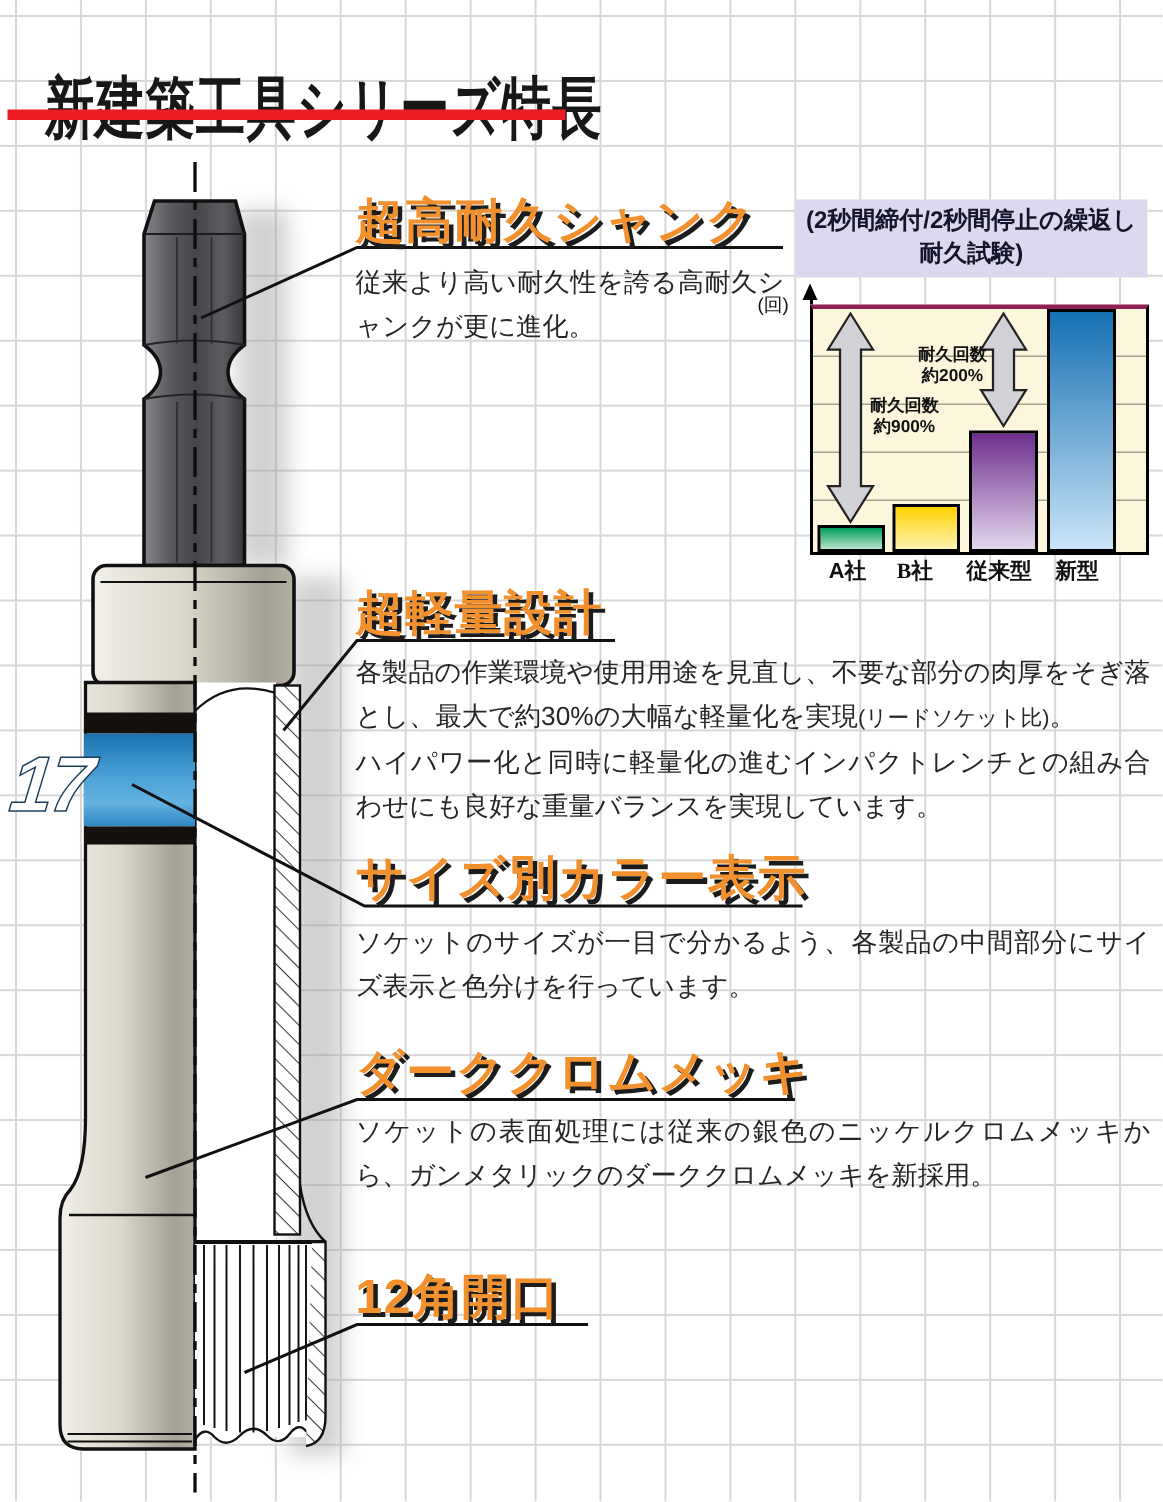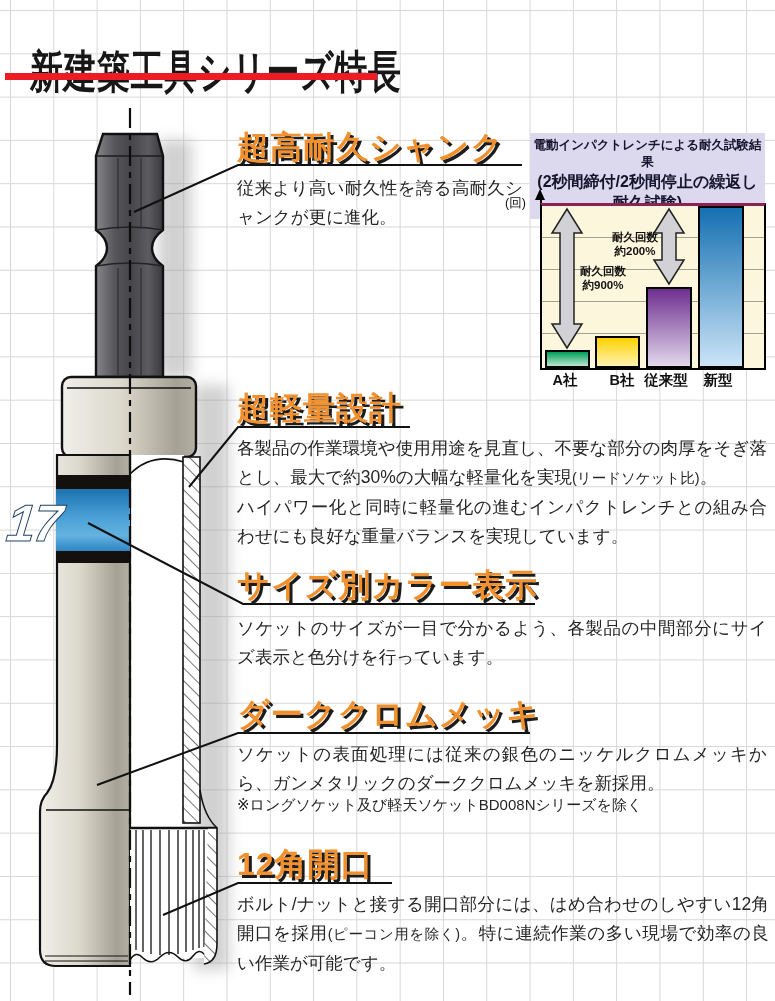--- a/index.html
+++ b/index.html
@@ -177,30 +177,25 @@
 
   <div class="abs sec-h" style="left: 237px; top: 568px; color: rgb(241, 144, 44);">サイズ別カラー表示</div>
   <div class="abs sec-b" style="left:237px;top:614px;width:530px;">
     <p><span>ソケットのサイズが一目で分かるよう、各製品の中間部分にサイズ表示と色分けを行っています。</span></p>
   </div>
 
   <div class="abs sec-h" style="left: 237px; top: 697px; color: rgb(241, 144, 44);">ダーククロムメッキ</div>
   <div class="abs sec-b" style="left:237px;top:740px;width:530px;">
     <p><span>ソケットの表面処理には従来の銀色のニッケルクロムメッキから、ガンメタリックのダーククロムメッキを新採用。</span></p>
   </div>
-  <div class="abs note" style="left:237px;top:796px;">※ロングソケット及び軽天ソケットBD008Nシリーズを除く</div>
 
   <div class="abs sec-h" style="left: 237px; top: 847px; color: rgb(241, 144, 44);">12角開口</div>
-  <div class="abs sec-b" style="left:237px;top:890px;width:532px;">
-    <p><span>ボルト/ナットと接する開口部分には、はめ合わせのしやすい12角</span><span>開口を採用</span><span class="sm">(ピーコン用を除く)</span><span>。特に連続作業の多い現場で効率の良い作業が可能です。</span></p>
-  </div>
 
   <div class="abs chart">
     <div class="abs chart-title">
-      <span class="l1">電動インパクトレンチによる耐久試験結果</span>
       <span class="l2">(2秒間締付/2秒間停止の繰返し耐久試験)</span>
     </div>
 
     <div class="abs y-unit">(回)</div>
     <div class="abs yaxis-head"></div>
     <div class="abs yaxis-stem"></div>
 
     <div class="abs plot">
       <div class="abs gridline" style="top:31px;"></div>
       <div class="abs gridline" style="top:63px;"></div>
@@ -221,18 +216,18 @@
         <span>耐久回数</span><br>
         <span>約200%</span>
       </div>
       <div class="anno" style="left:32px;top:58px;width:58px;">
         <span>耐久回数</span><br>
         <span>約900%</span>
       </div>
     </div>
 
     <span class="xlab" style="left:35px;width:50px;">A社</span>
-    <span class="xlab" style="left:92px;width:50px;">B社</span>
+    <span class="xlab" style="left:80px;width:50px;font-family:Liberation Serif, serif;">B社</span>
     <span class="xlab" style="left:131px;width:60px;">従来型</span>
     <span class="xlab" style="left:183px;width:60px;">新型</span>
   </div>
 
 </div>
 
 </body></html>

